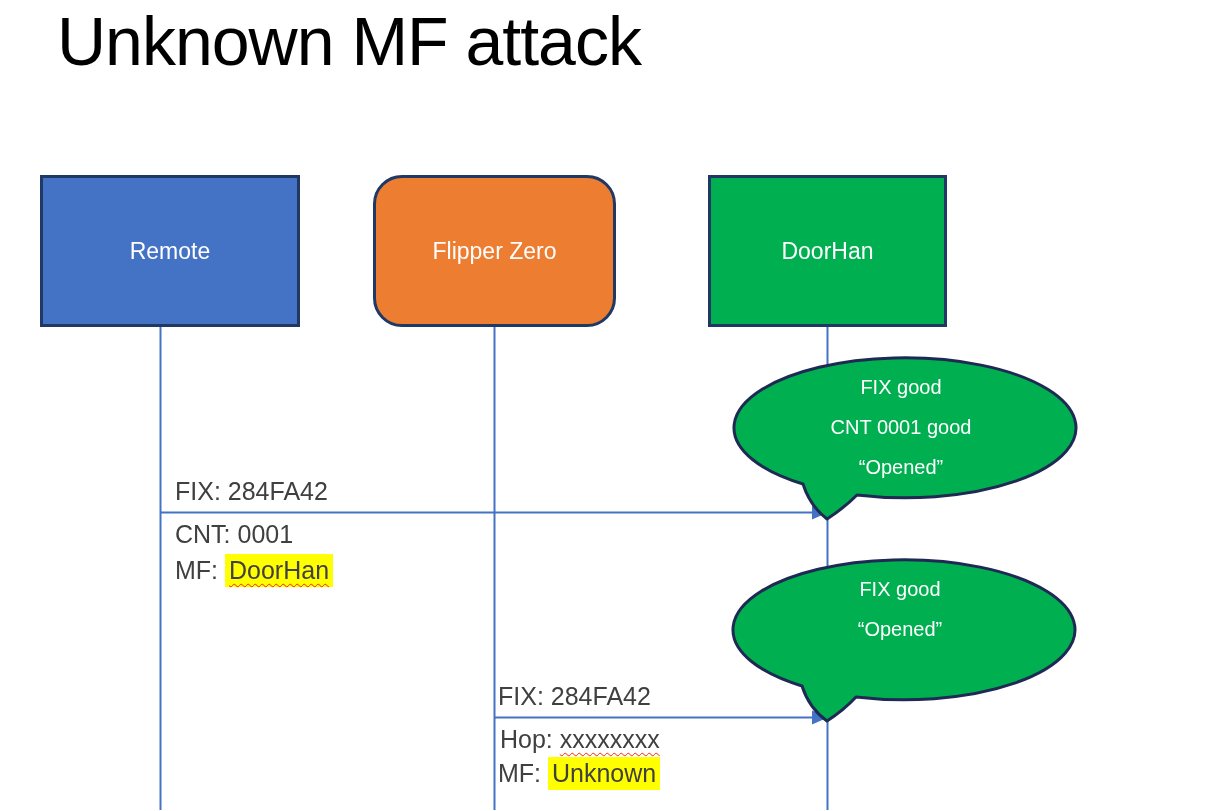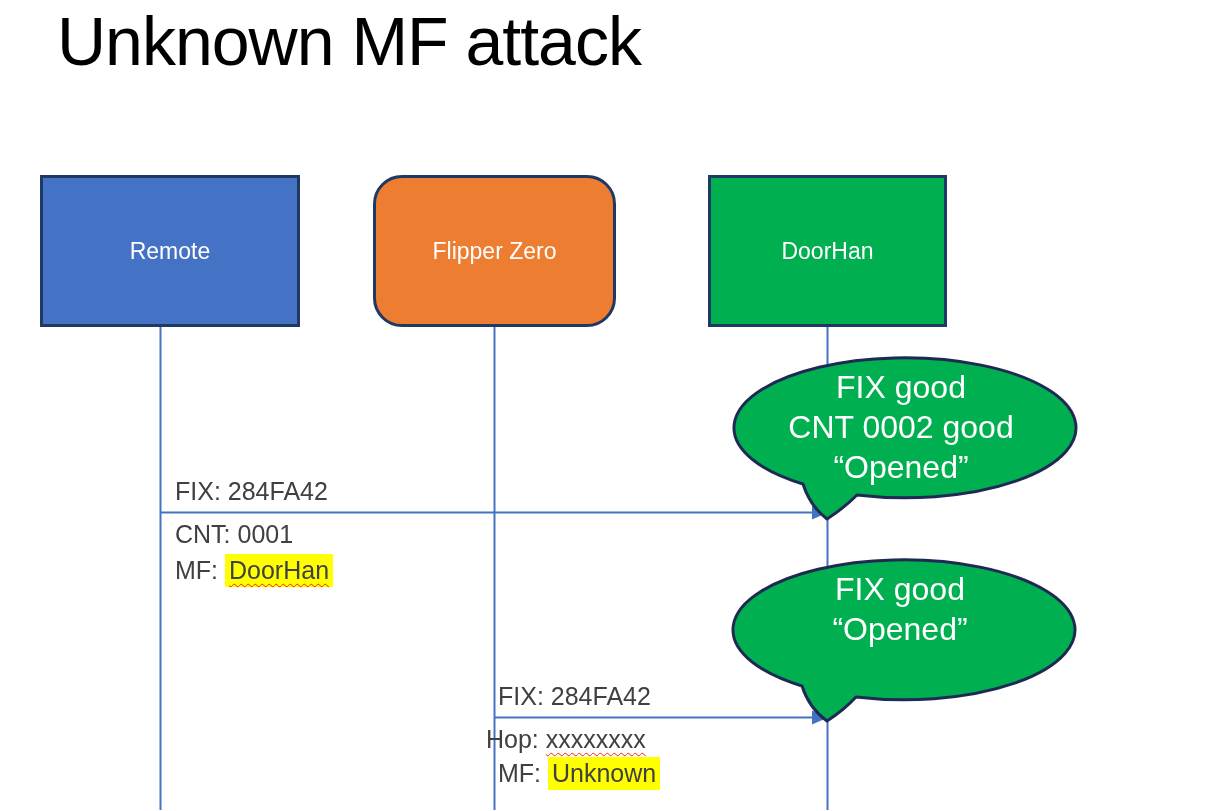--- a/index.html
+++ b/index.html
@@ -56,21 +56,21 @@
     text-decoration-style: wavy;
     text-decoration-color: #FF2400;
     text-decoration-thickness: 1px;
     text-underline-offset: 4px;
   }
   .callout-text {
     position: absolute;
     width: 342px;
     text-align: center;
     color: #ffffff;
-    font-size: 32px;
+    font-size: 20px;
     line-height: 40px;
     white-space: nowrap;
   }
   .callout1-text { left: 730px; top: 367px; }
   .callout2-text { left: 729px; top: 569px; }
 </style>
 </head>
 <body>
 
 <div class="slide">
@@ -105,32 +105,32 @@
   </svg>
 
   <div class="msg-line" style="left:175px; top:477px;">FIX: 284FA42</div>
   <div class="msg-line" style="left:175px; top:520px;">CNT: 0001</div>
   <div class="msg-line" style="left:175px; top:556px;">
     <span>MF:</span>
     <span class="hl squiggle">DoorHan</span>
   </div>
 
   <div class="msg-line" style="left:498px; top:682px;">FIX: 284FA42</div>
-  <div class="msg-line" style="left:486px; top:725px;">
+  <div class="msg-line" style="left:500px; top:725px;">
     <span>Hop:</span>
     <span class="squiggle">xxxxxxxx</span>
   </div>
   <div class="msg-line" style="left:498px; top:759px;">
     <span>MF:</span>
     <span class="hl">Unknown</span>
   </div>
 
   <div class="callout-text callout1-text">
     <div>FIX good</div>
-    <div>CNT 0002 good</div>
+    <div>CNT 0001 good</div>
     <div>“Opened”</div>
   </div>
   <div class="callout-text callout2-text">
     <div>FIX good</div>
     <div>“Opened”</div>
   </div>
 
 </div>
 
 </body></html>

